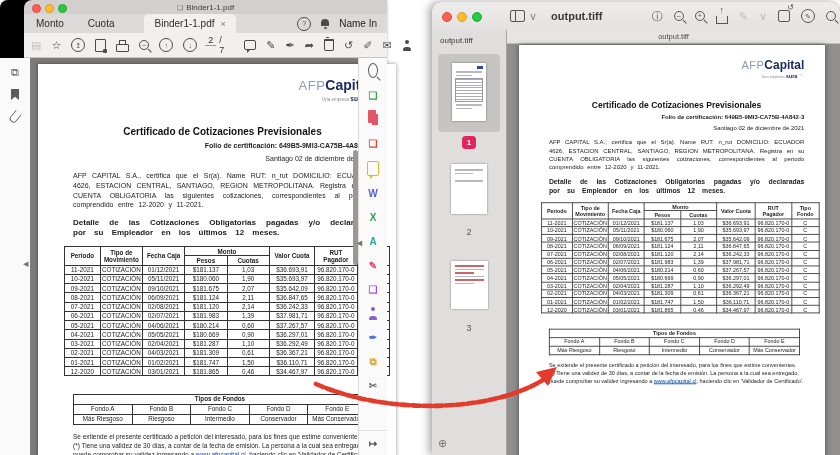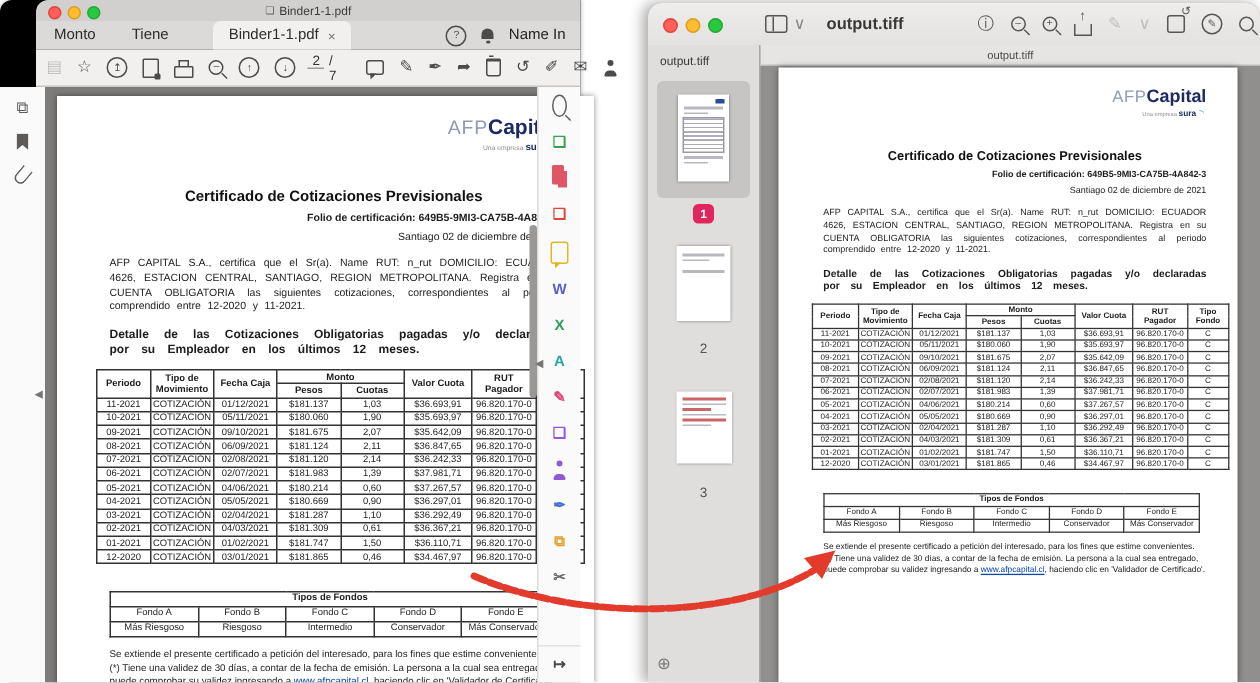--- a/index.html
+++ b/index.html
@@ -132,21 +132,21 @@
         <span class="light l-red"></span>
         <span class="light l-yel"></span>
         <span class="light l-grn"></span>
       </div>
       <span class="icon" style="font-size:7px;color:#6a6968">❏</span>
       <span>Binder1-1.pdf</span>
     </div>
 
     <div class="pd-tabs">
       <span class="pd-menu">Monto</span>
-      <span class="pd-menu">Tiene</span>
+      <span class="pd-menu">Cuota</span>
       <span class="pd-tab">
         <span>Binder1-1.pdf</span>
         <span class="x">×</span>
       </span>
       <span class="pd-tabs-right">
         <span class="tstrip">
             <span class="icon i-circ" style="color: rgb(76, 75, 74);">?</span>
             <span class="icon i-bell" style="color: rgb(76, 75, 74);"></span>
           </span>
         <span class="signin">Name In</span>

